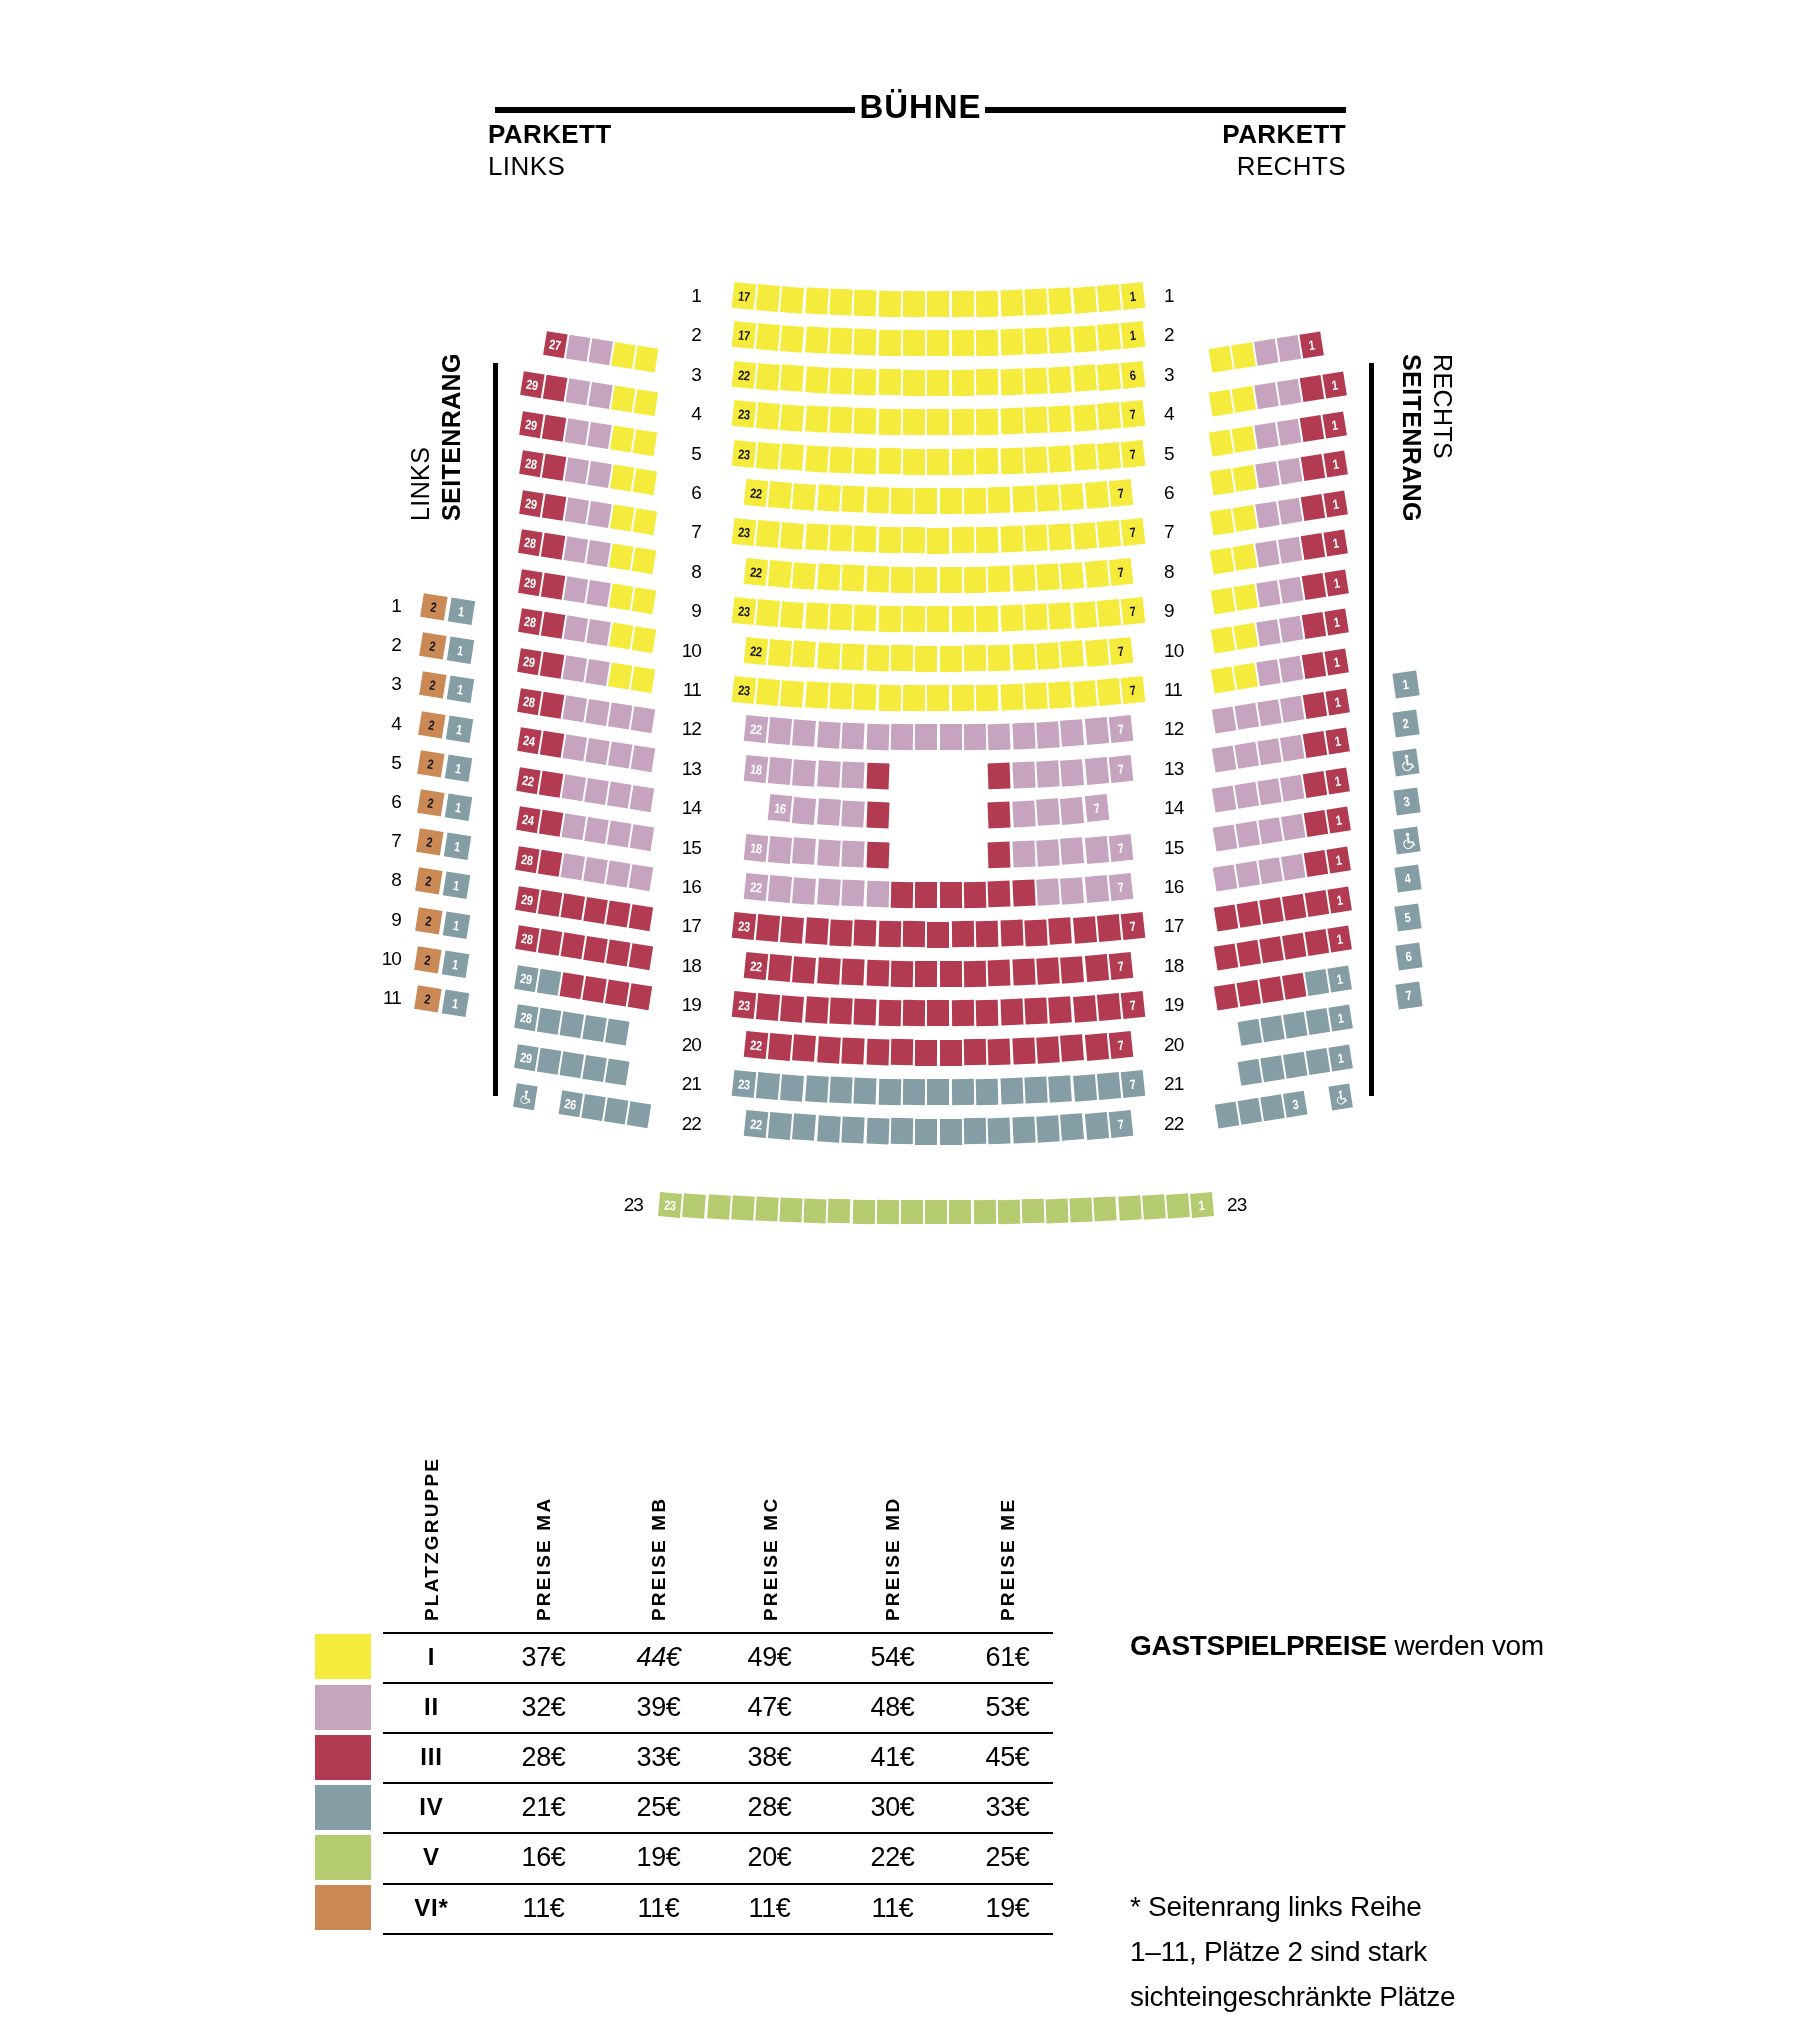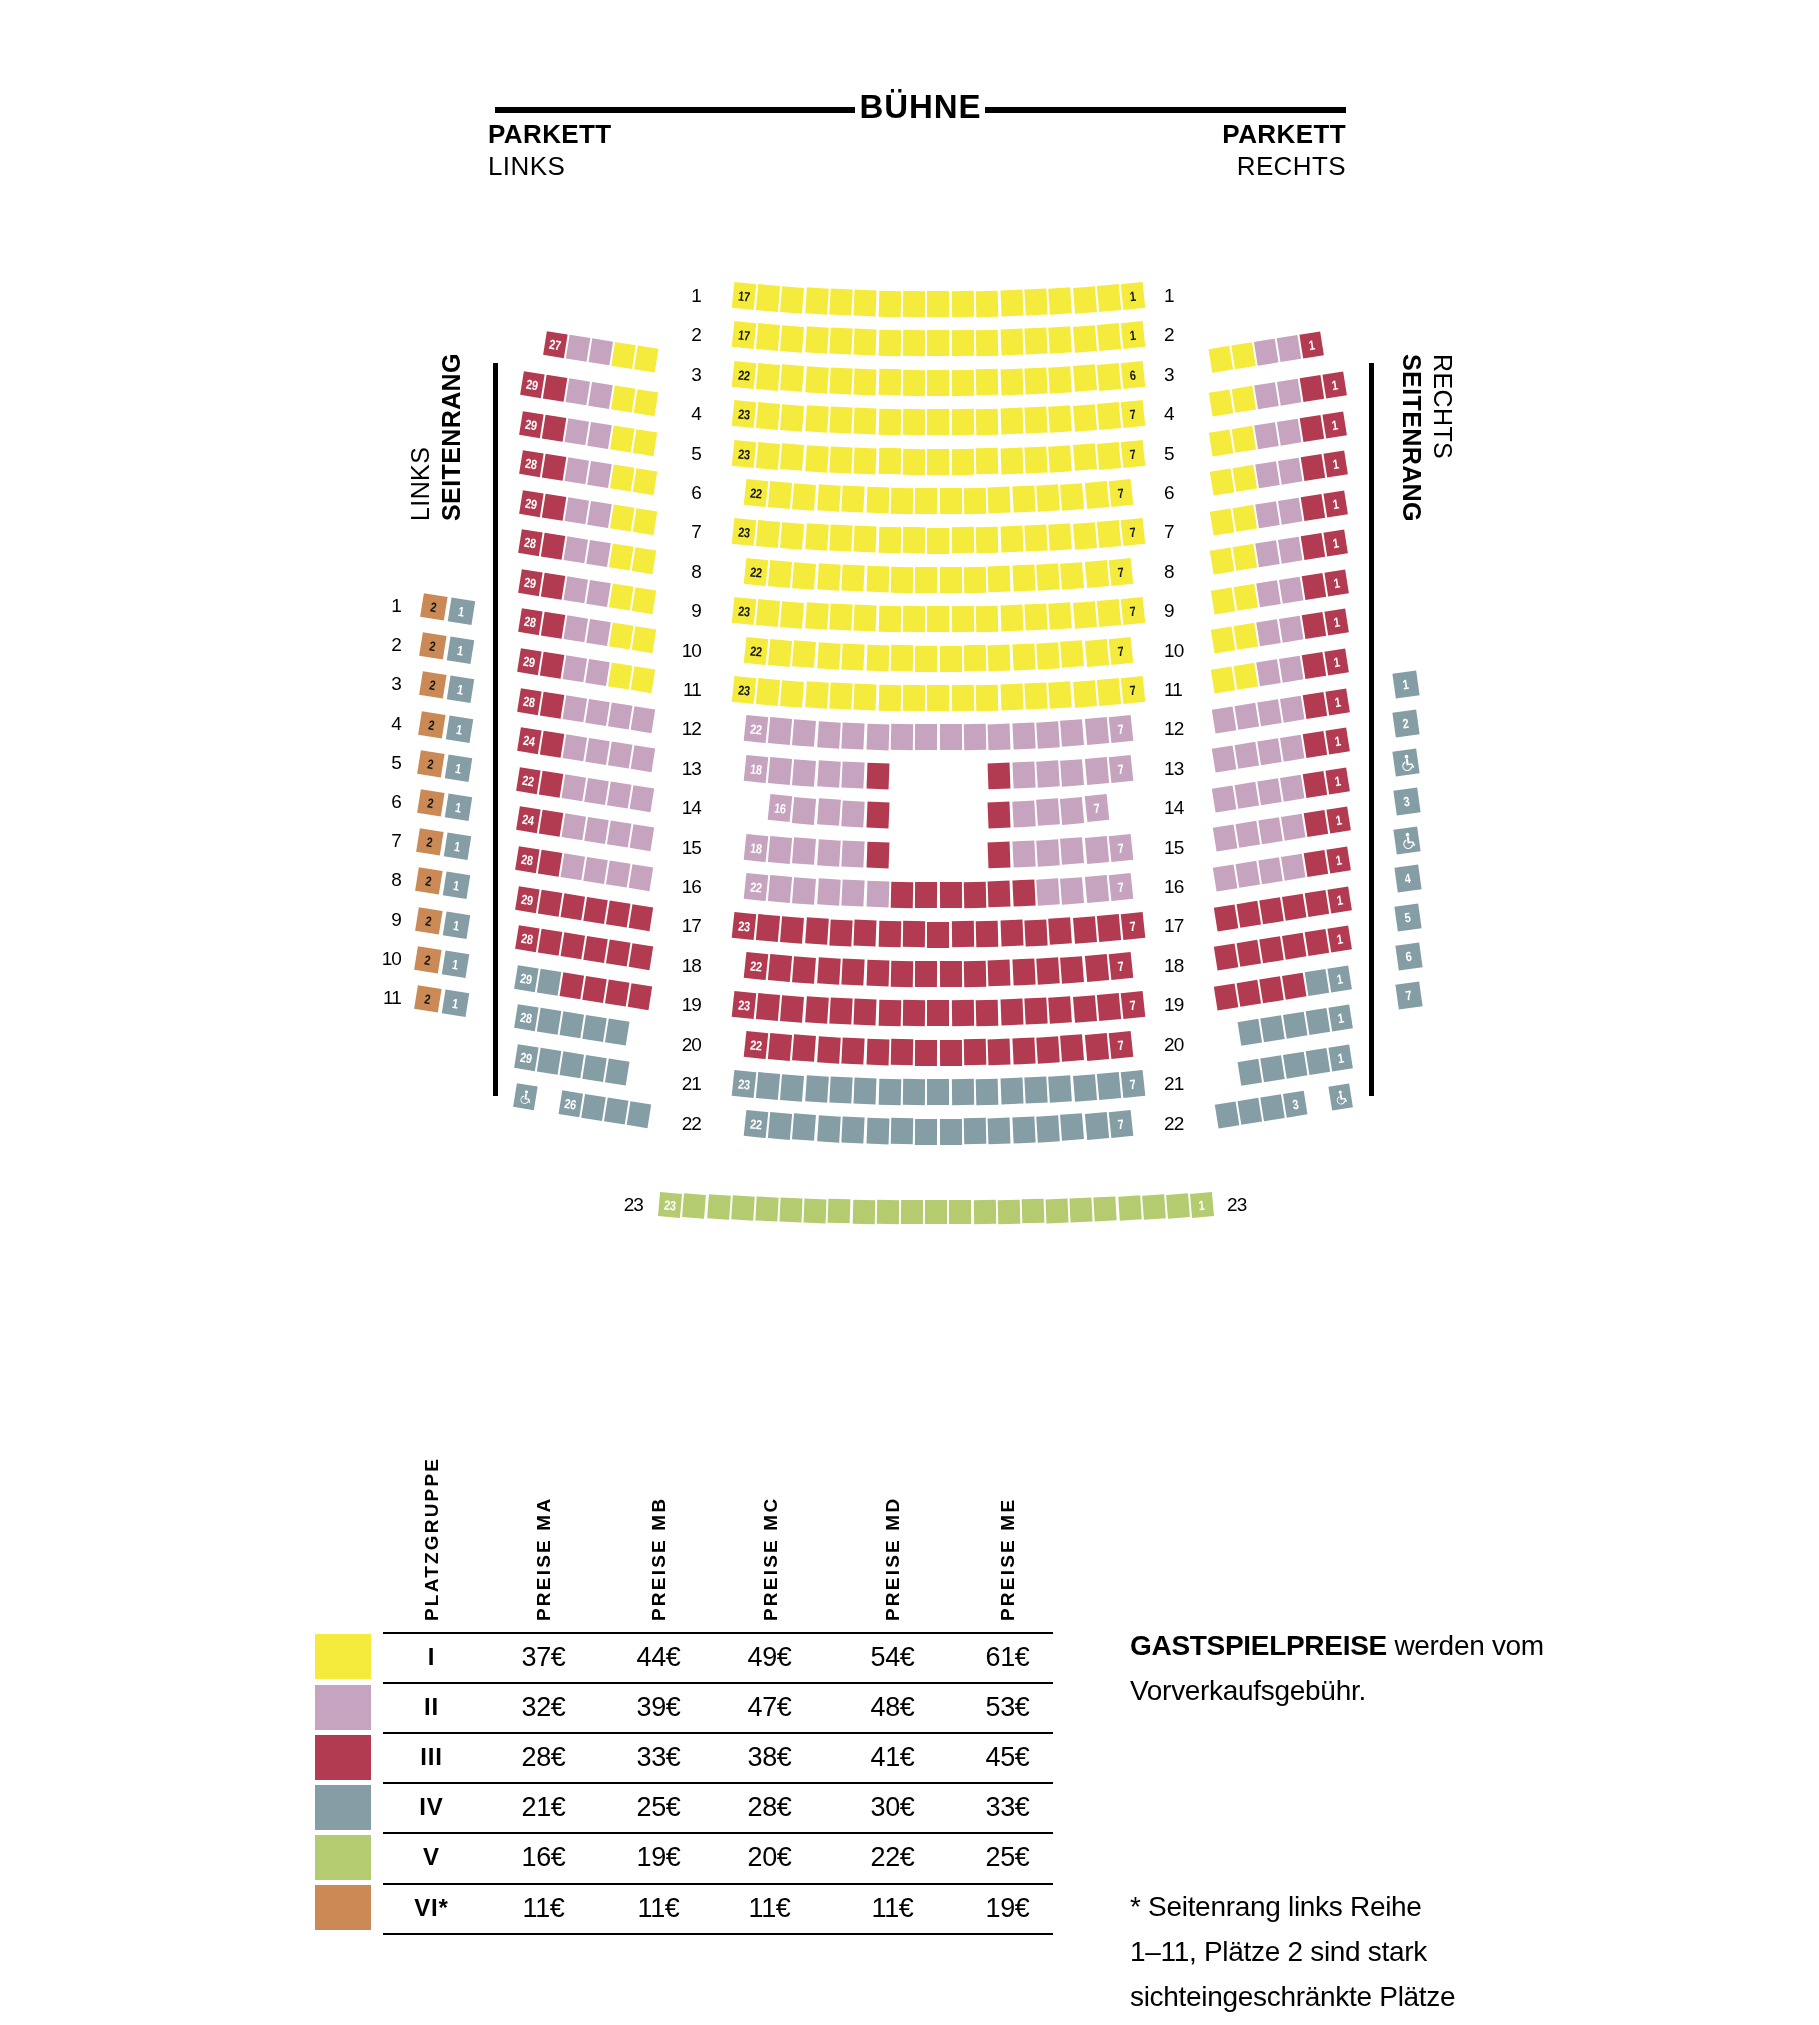--- a/index.html
+++ b/index.html
@@ -1133,21 +1133,21 @@
       <div class="trule" style="left: 383px; width: 670px; top: 1632px;"></div>
       <div class="trule" style="left: 383px; width: 670px; top: 1682px;"></div>
       <div class="trule" style="left: 383px; width: 670px; top: 1732px;"></div>
       <div class="trule" style="left: 383px; width: 670px; top: 1782px;"></div>
       <div class="trule" style="left: 383px; width: 670px; top: 1832px;"></div>
       <div class="trule" style="left: 383px; width: 670px; top: 1883px;"></div>
       <div class="trule" style="left: 383px; width: 670px; top: 1933px;"></div>
       <div class="tswatch" style="left: 315px; top: 1634px; width: 56px; height: 45px; background: rgb(245, 235, 61);"></div>
       <div class="tgroup" style="left: 378px; top: 1632px; width: 107px; line-height: 50px;">I</div>
       <div class="tprice" style="left: 490px; top: 1632px; width: 107px; line-height: 50px;">37€</div>
-      <div class="tprice" style="left: 605px; top: 1632px; width: 107px; line-height: 50px;">44€</div>
+      <div class="tprice" style="left: 605px; top: 1632px; width: 107px; line-height: 50px; font-style: italic;">44€</div>
       <div class="tprice" style="left: 716px; top: 1632px; width: 107px; line-height: 50px;">49€</div>
       <div class="tprice" style="left: 839px; top: 1632px; width: 107px; line-height: 50px;">54€</div>
       <div class="tprice" style="left: 954px; top: 1632px; width: 107px; line-height: 50px;">61€</div>
       <div class="tswatch" style="left: 315px; top: 1685px; width: 56px; height: 45px; background: rgb(198, 163, 190);"></div>
       <div class="tgroup" style="left: 378px; top: 1682px; width: 107px; line-height: 50px;">II</div>
       <div class="tprice" style="left: 490px; top: 1682px; width: 107px; line-height: 50px;">32€</div>
       <div class="tprice" style="left: 605px; top: 1682px; width: 107px; line-height: 50px;">39€</div>
       <div class="tprice" style="left: 716px; top: 1682px; width: 107px; line-height: 50px;">47€</div>
       <div class="tprice" style="left: 839px; top: 1682px; width: 107px; line-height: 50px;">48€</div>
       <div class="tprice" style="left: 954px; top: 1682px; width: 107px; line-height: 50px;">53€</div>
@@ -1176,21 +1176,20 @@
       <div class="tgroup" style="left: 378px; top: 1883px; width: 107px; line-height: 50px;">VI*</div>
       <div class="tprice" style="left: 490px; top: 1883px; width: 107px; line-height: 50px;">11€</div>
       <div class="tprice" style="left: 605px; top: 1883px; width: 107px; line-height: 50px;">11€</div>
       <div class="tprice" style="left: 716px; top: 1883px; width: 107px; line-height: 50px;">11€</div>
       <div class="tprice" style="left: 839px; top: 1883px; width: 107px; line-height: 50px;">11€</div>
       <div class="tprice" style="left: 954px; top: 1883px; width: 107px; line-height: 50px;">19€</div>
     </div>
 
   <div class="note" style="left:1130px;top:1623px;">
     <div><span class="b">GASTSPIELPREISE</span><span>  werden vom</span></div>
-    <div>Vorverkaufsgebühr.</div>
   </div>
   <div class="note" style="left:1130px;top:1884px;">
     <div>* Seitenrang links Reihe</div>
     <div>1–11, Plätze 2 sind stark</div>
     <div>sichteingeschränkte Plätze</div>
   </div>
 
 </div>
 
 

